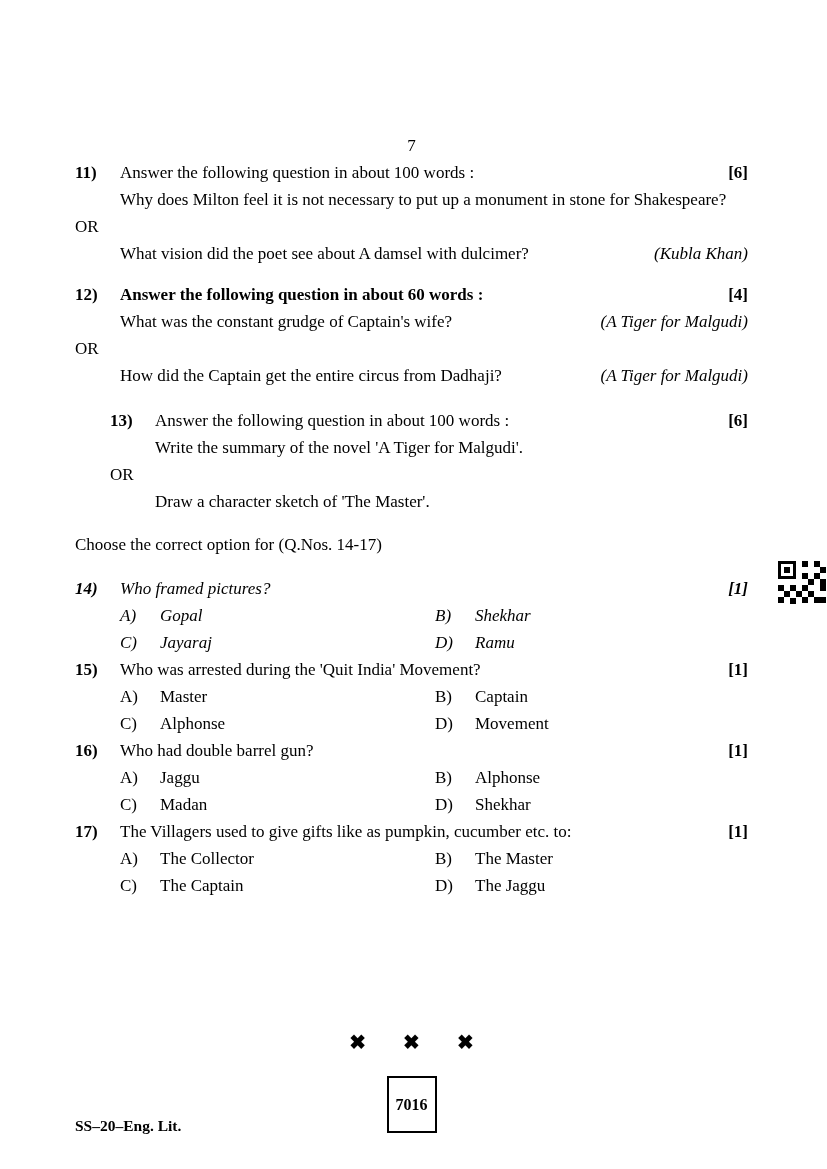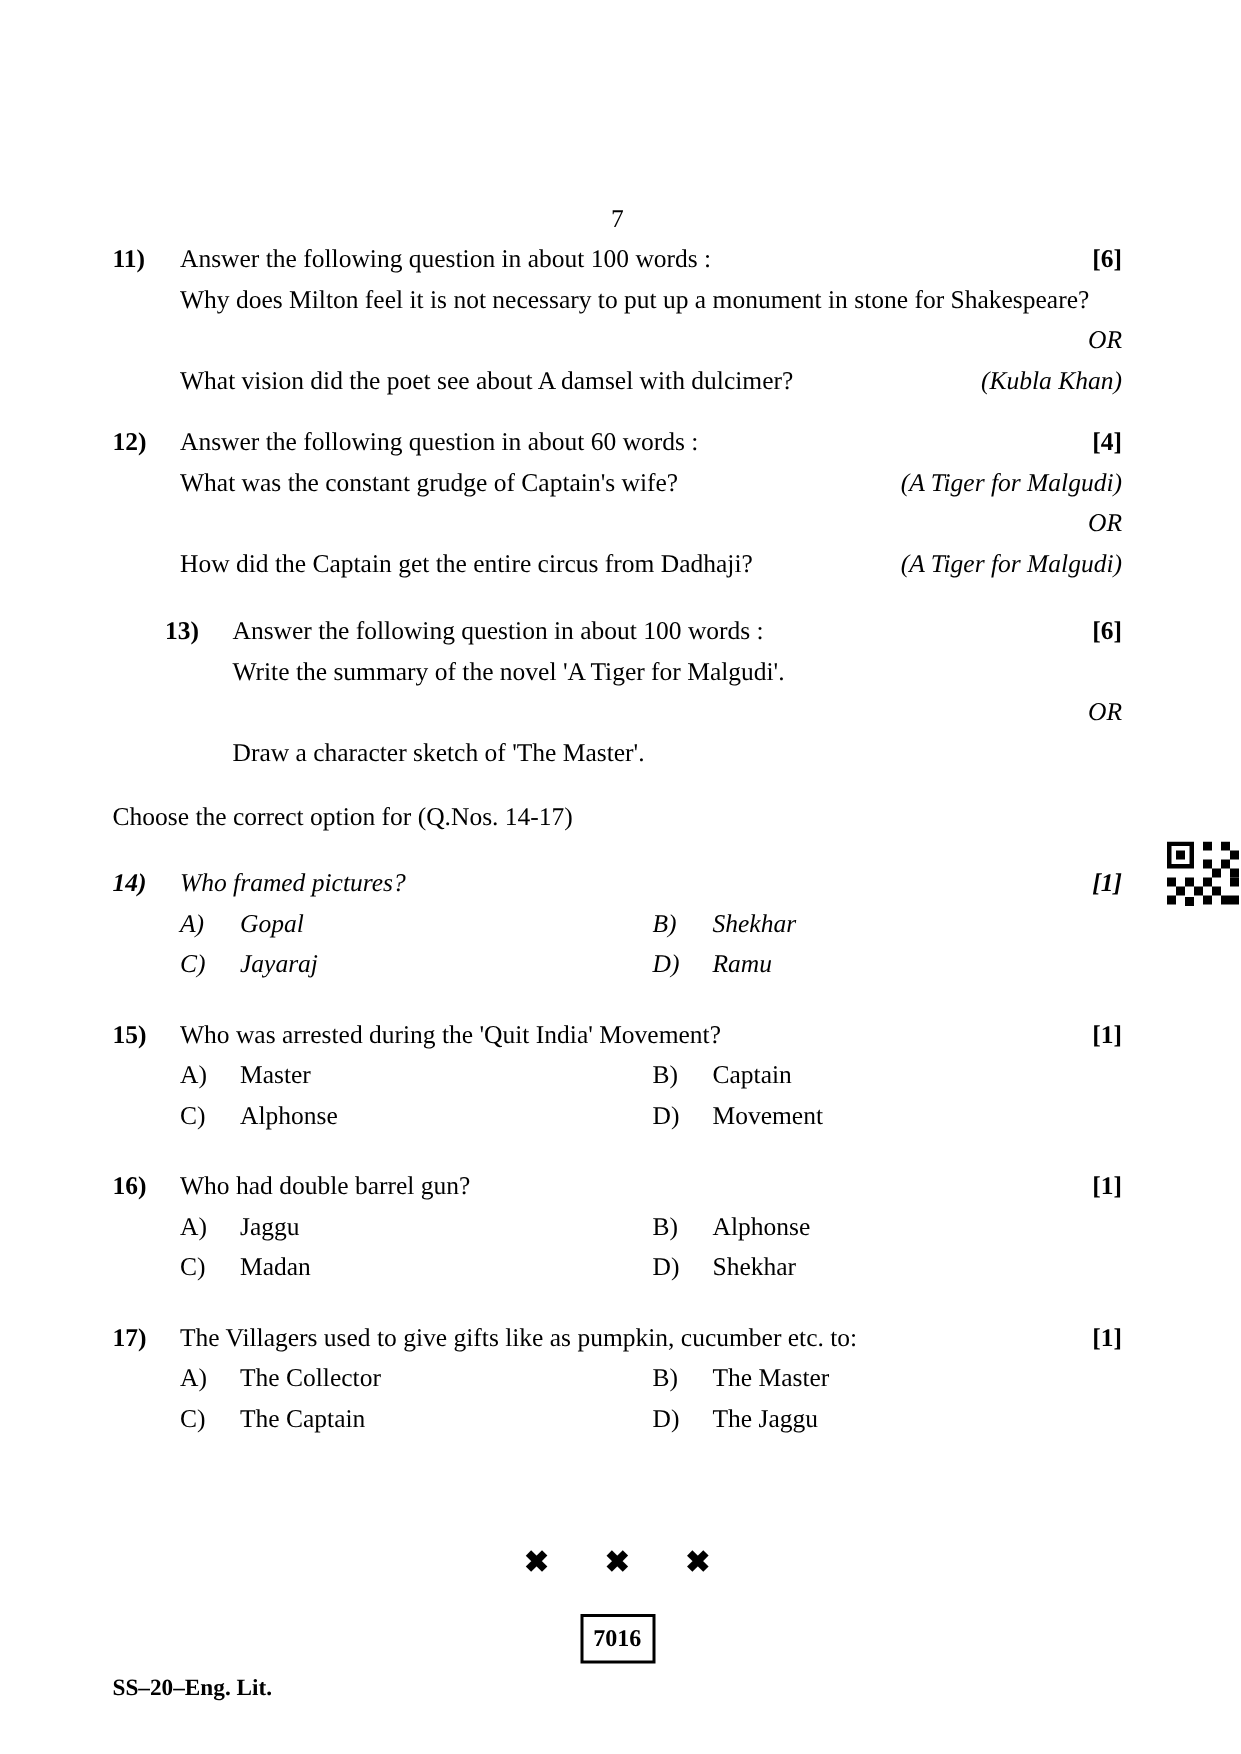--- a/index.html
+++ b/index.html
@@ -12,34 +12,34 @@
     background:#fff;
     padding:132px 79px 0 75px;
     font-size:17px; line-height:27px;
     overflow:hidden;
   }
   .page-number { text-align:center; }
 
   .q-head { display:flex; }
   .q-num { width:45px; flex-shrink:0; font-weight:bold; }
   .q-marks { margin-left:auto; font-weight:bold; white-space:nowrap; padding-left:12px; }
-  .q-prompt.bold { font-weight:normal; }
+  .q-prompt.bold { font-weight:bold; }
 
   .q-body { margin-left:45px; }
   .opt-row { text-align:justify; }
   .opt-source { float:right; font-style:italic; white-space:nowrap; }
-  .or-line { text-align:right; margin-left:-45px;font-style:italic; }
+  .or-line { text-align:left; margin-left:-45px; }
 
   .lq-12 { margin-top:14px; }
   .lq-13 { margin-top:18px;margin-left:35px; }
 
   .instruction { margin-top:16px; }
 
   .mcq-14 { margin-top:17px;font-style:italic; }
-  .mcq-15, .mcq-16, .mcq-17 { margin-top:20px; }
+  .mcq-15, .mcq-16, .mcq-17 { }
   .mcq-options {
     margin-left:45px;
     display:grid;
     grid-template-columns:40px 275px 40px auto;
   }
 
   .end-marks {
     position:absolute;
     left:75px; right:79px; top:1029px;
     display:flex; justify-content:center; gap:37px;
@@ -55,21 +55,21 @@
     position:absolute; left:75px; right:79px; top:1076px; height:26px;
   }
   .footer-left {
     position:absolute; left:0; top:0;
     font-weight:bold; font-size:15.5px; line-height:26px;margin-top:37px;
   }
   .footer-code {
     position:absolute; left:50%; transform:translateX(-50%); top:0;
     border:2px solid #000;
     font-weight:bold; font-size:16px; line-height:21px;
-    padding:4px 7px;
+    padding:16px 7px;
   }
 </style>
 </head>
 <body>
 
 <div class="page">
 
   <div class="page-number">7</div>
 
   <section class="lq lq-11">

